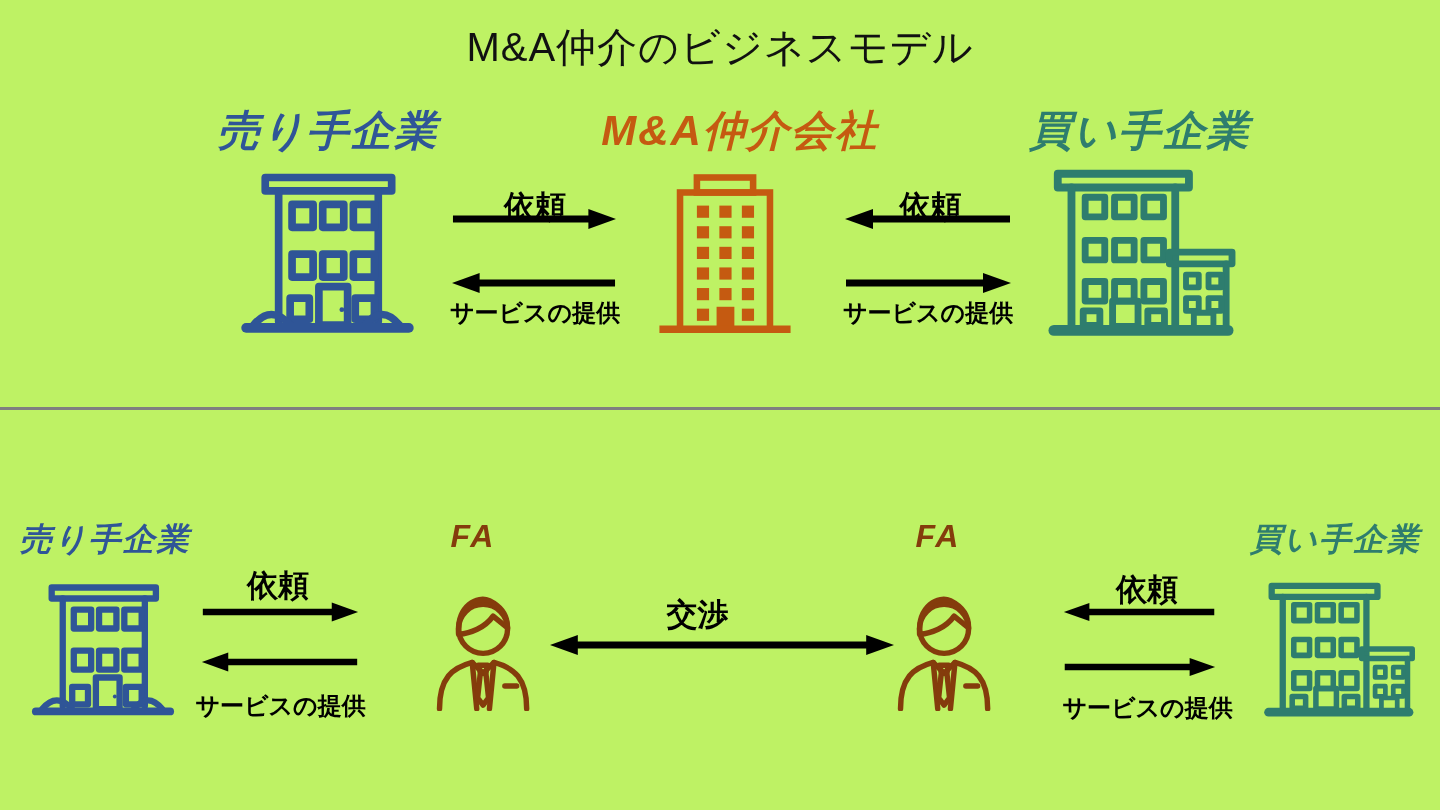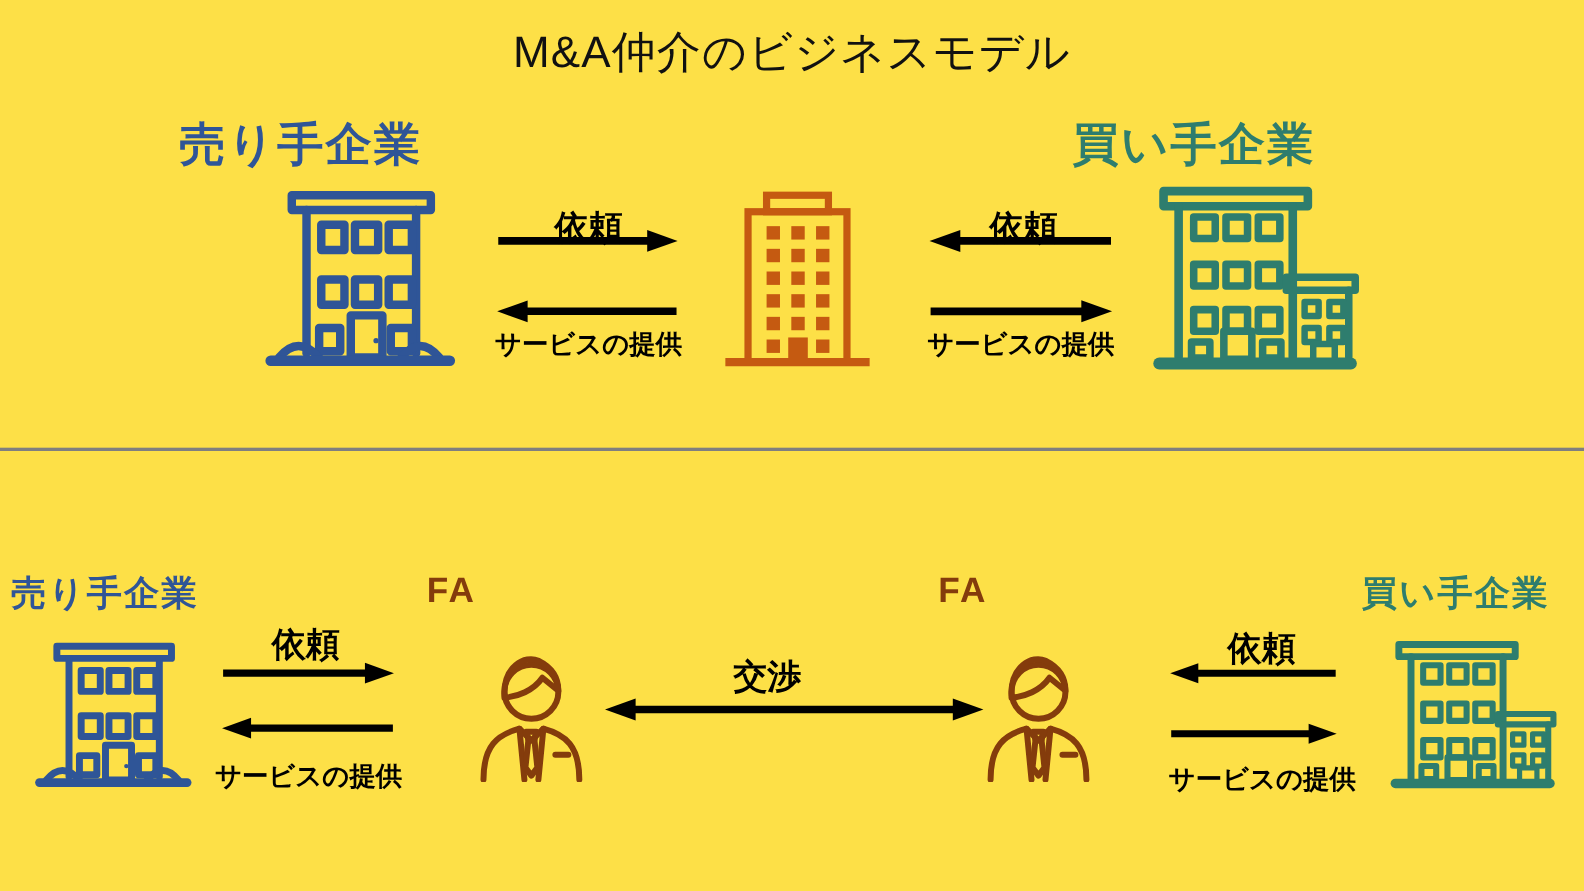--- a/index.html
+++ b/index.html
@@ -1,33 +1,34 @@
 <!DOCTYPE html>
 <html style="--seller_blue: #2F5597; --broker_orange: #C55A11; --buyer_teal: #2E7D6E; --fa_brown: #843C0C; --arrow_black: #000000; --divider_gray: #7F7F7F;"><head>
 <meta charset="utf-8">
 <style>
   * { margin: 0; padding: 0; box-sizing: border-box; }
   html, body { background: #ffffff; }
   body {
     font-family: "Liberation Sans", "DejaVu Sans", sans-serif;
     width: 1440px; height: 810px; overflow: hidden;
   }
-  .canvas { position: relative; width: 1440px; height: 810px; background: #fde047; }
+  .canvas { position: relative; width: 1440px; height: 810px; background: #bef264; }
 
   .abs { position: absolute; }
 
   .section-title {
     left: 0; right: 0; text-align: center;
     font-size: 40px; font-weight: 500; color: #111;
     letter-spacing: 1px;
   }
 
   .entity-label {
-    font-weight: 700; text-align: left; letter-spacing: 2px;
+    font-weight: 700; text-align: center; letter-spacing: 2px;
     white-space: nowrap;
+    font-style: italic;
   }
   .entity-label.lg { font-size: 42px; }
   .entity-label.md { font-size: 32px; }
 
   .seller-color { color: var(--seller_blue); }
   .broker-color { color: var(--broker_orange); }
   .buyer-color  { color: var(--buyer_teal); }
   .fa-color     { color: var(--fa_brown); }
 
   .flow-label {
@@ -52,20 +53,21 @@
   }
 </style>
 </head>
 <body>
 
 <div class="canvas">
 
   <div class="abs section-title" style="top:20px;">M&amp;A仲介のビジネスモデル</div>
 
   <div class="abs entity-label lg seller-color" style="left:163px; width:330px; top:103px;">売り手企業</div>
+  <div class="abs entity-label lg broker-color" style="left:555px; width:370px; top:103px;">M&amp;A仲介会社</div>
   <div class="abs entity-label lg buyer-color" style="left:975px; width:330px; top:103px;">買い手企業</div>
 
   <div class="abs icon seller-icon" style="left:235px; top:166px; width:185px; height:182px;">
     <svg viewBox="0 0 190 190" fill="none" stroke="currentColor" stroke-width="8" stroke-linecap="round" stroke-linejoin="round">
       <rect x="30" y="12" width="132" height="14"></rect>
       <line x1="44" y1="26" x2="44" y2="162"></line>
       <line x1="148" y1="26" x2="148" y2="162"></line>
       <rect x="58" y="40" width="22" height="24"></rect>
       <rect x="90" y="40" width="22" height="24"></rect>
       <rect x="122" y="40" width="22" height="24"></rect>

